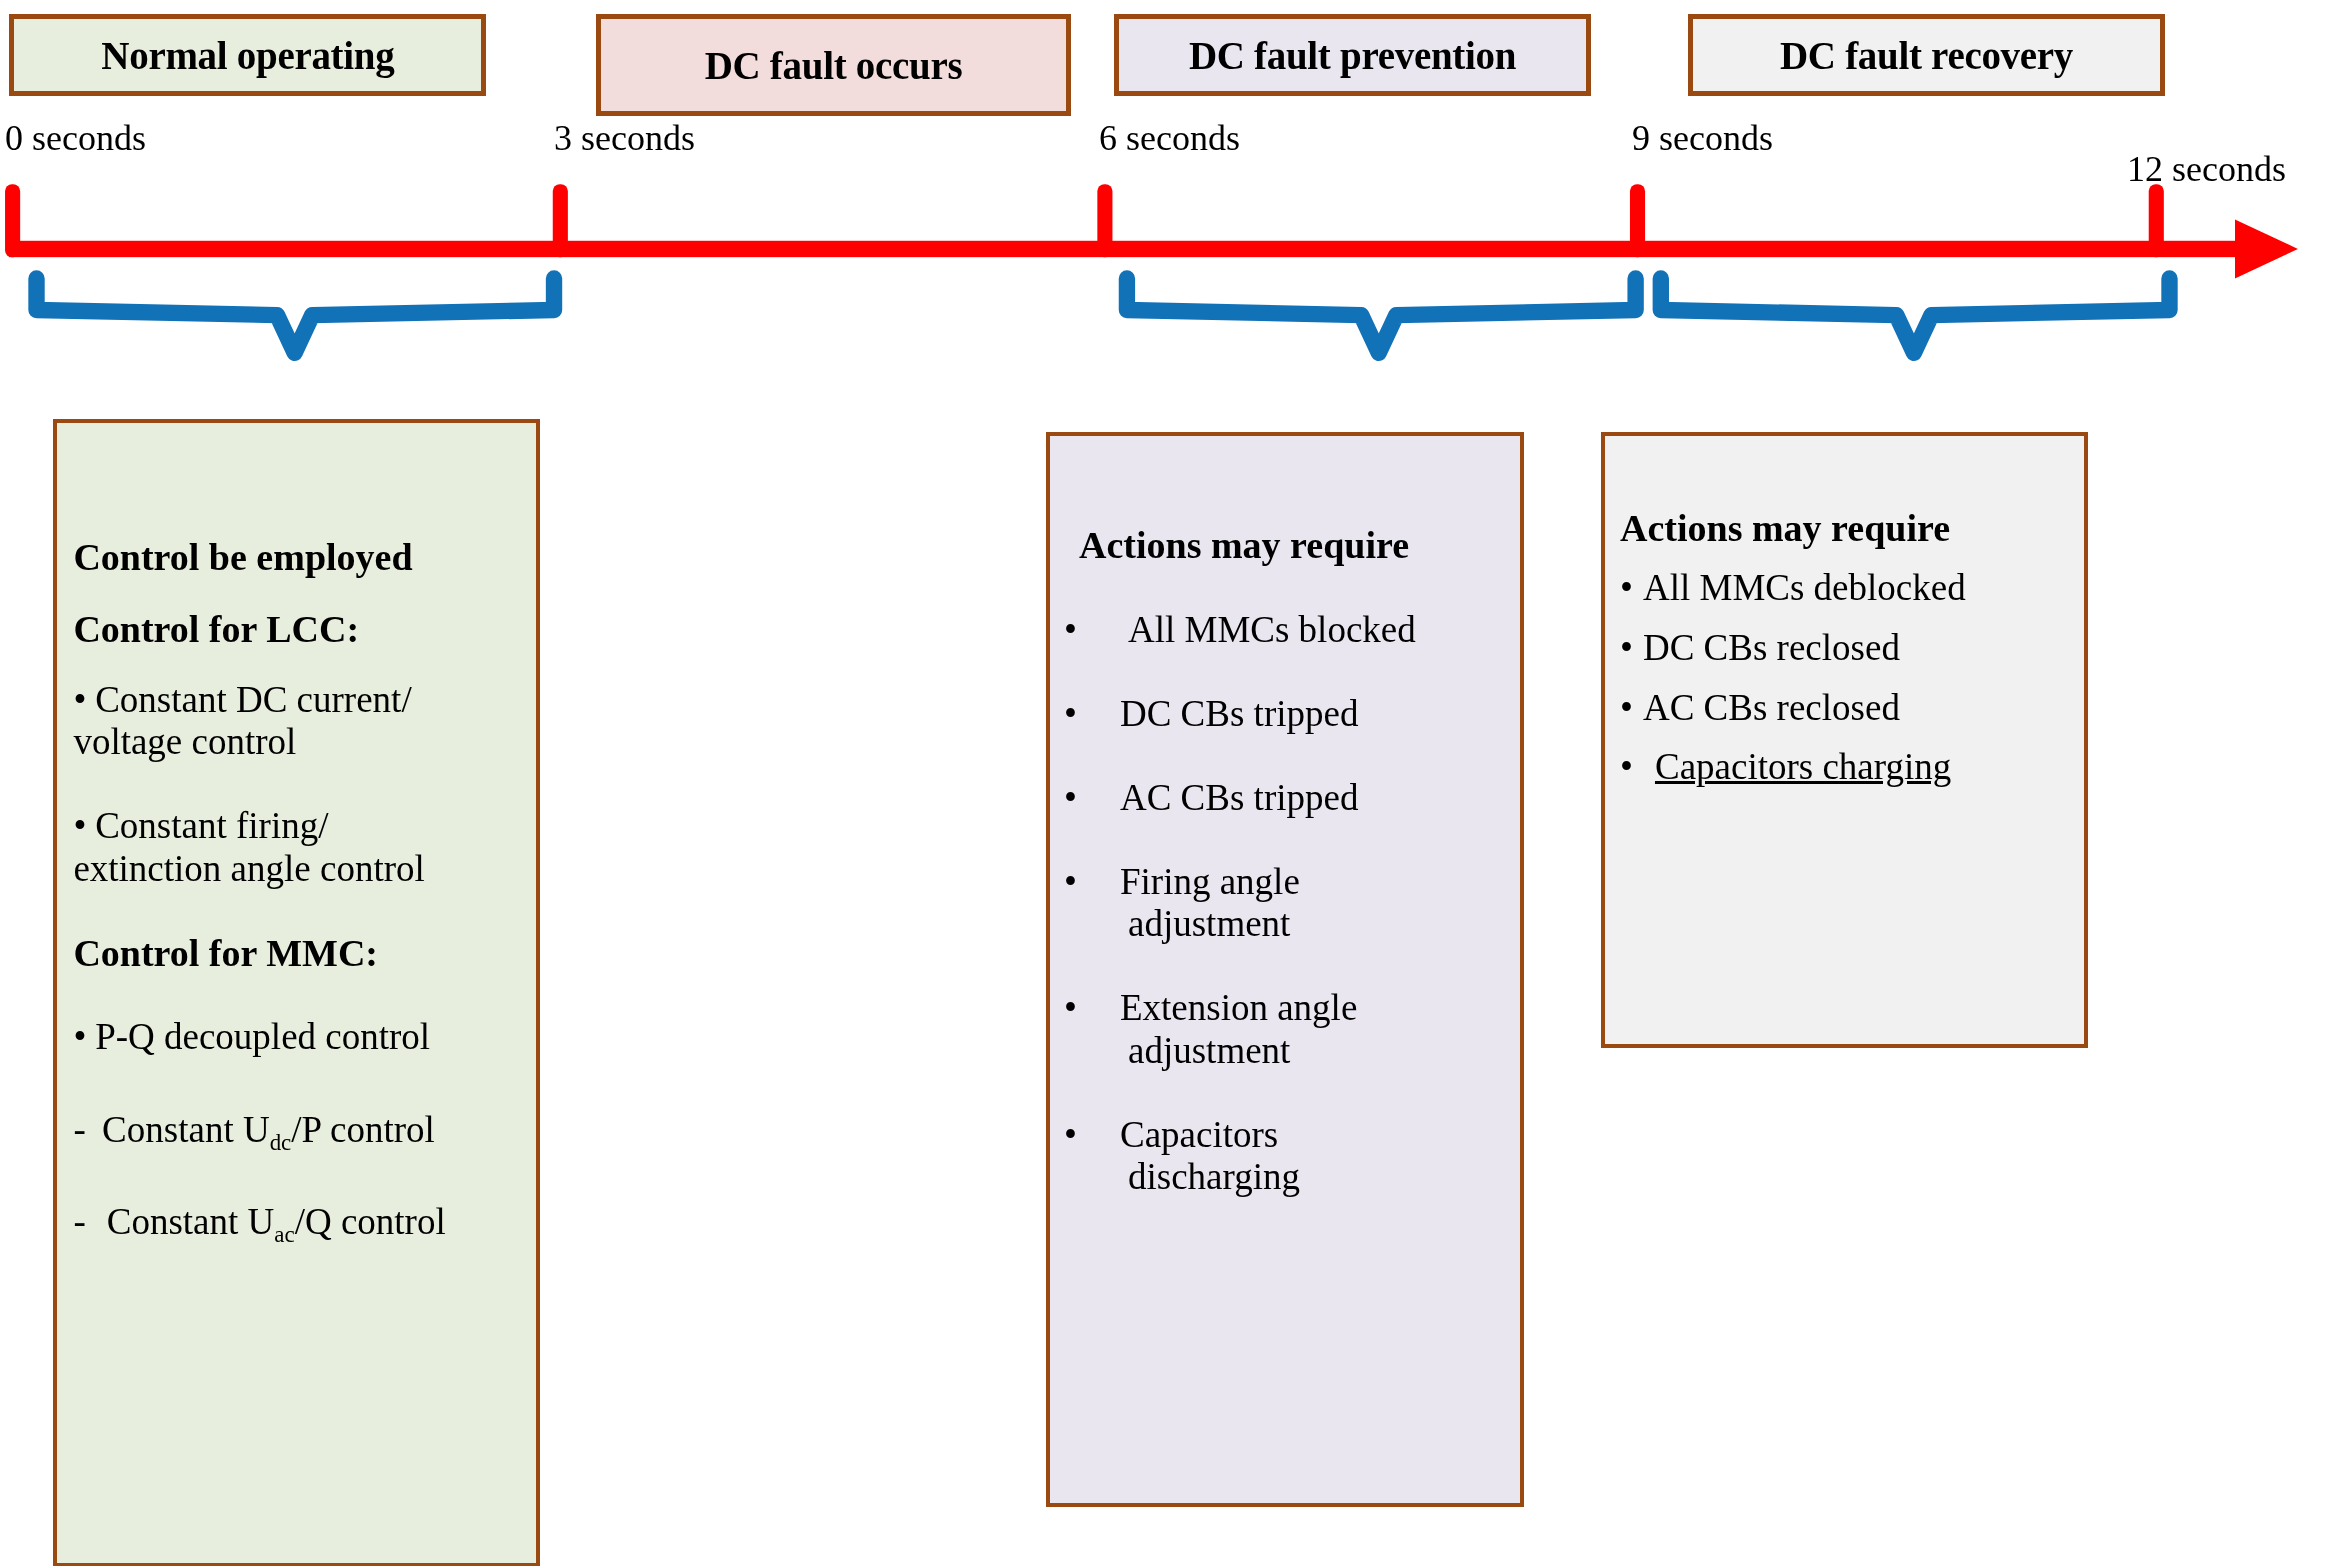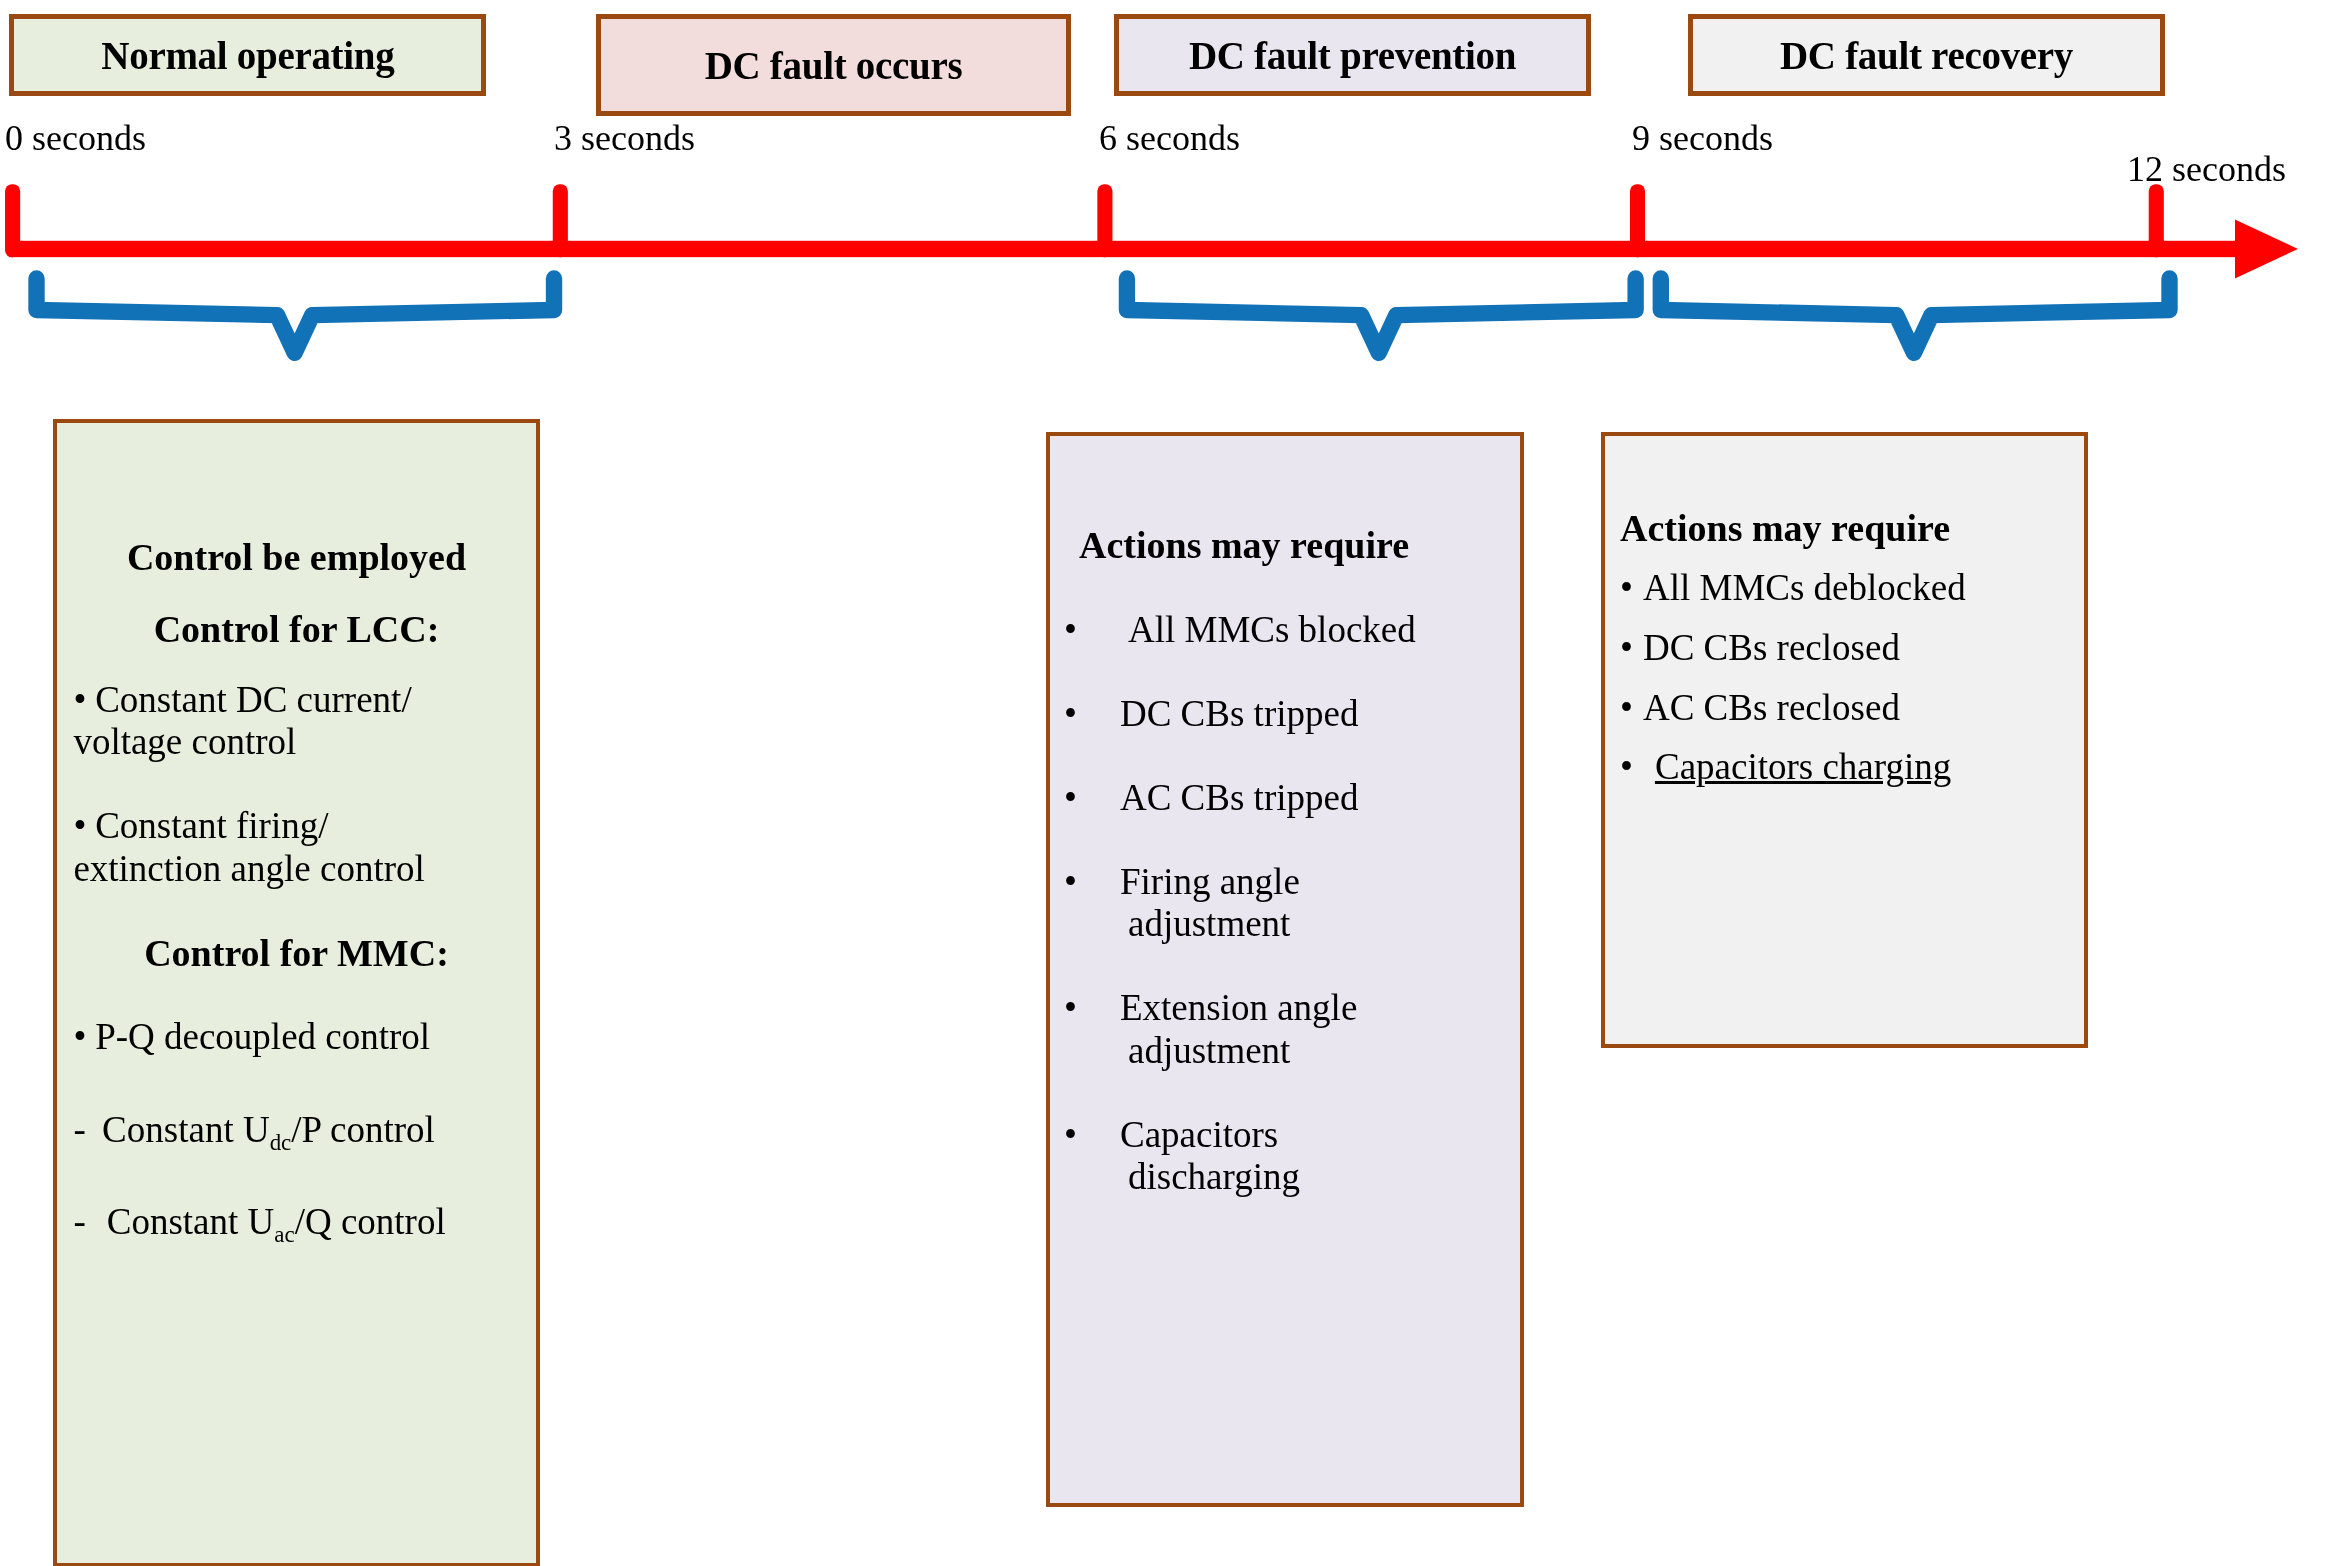--- a/index.html
+++ b/index.html
@@ -96,21 +96,21 @@
   <rect x="2589" y="32" width="24" height="116" rx="11" fill="#ff0000"></rect>
   <rect x="3413" y="32" width="24" height="116" rx="11" fill="#ff0000"></rect>
 
   <g fill="none" stroke="#1272b8" stroke-width="26" stroke-linecap="round" stroke-linejoin="round">
     <path d="M 58 182 L 58 232 L 440 240 L 468 300 L 496 240 L 880 232 L 880 182"></path>
     <path d="M 1790 182 L 1790 232 L 2162 240 L 2190 300 L 2218 240 L 2598 232 L 2598 182"></path>
     <path d="M 2638 182 L 2638 232 L 3012 240 L 3040 300 L 3068 240 L 3446 232 L 3446 182"></path>
   </g>
 </svg>
 
-<div class="detail-panel" style="left:53px;top:419px;width:487px;height:1148px;background:#e8eedd;text-align:center;">
+<div class="detail-panel" style="left:53px;top:419px;width:487px;height:1148px;background:#e8eedd;">
   <div class="panel-inner">
     <div style="height:113px;"></div>
     <div class="panel-heading">Control be employed</div>
     <div class="gap-m"></div>
     <div class="panel-heading">Control for LCC:</div>
     <div class="gap-m"></div>
 
     <div class="panel-line">
       <span class="bullet">•</span>
       <span class="txt" style="margin-left:8.8px;">

